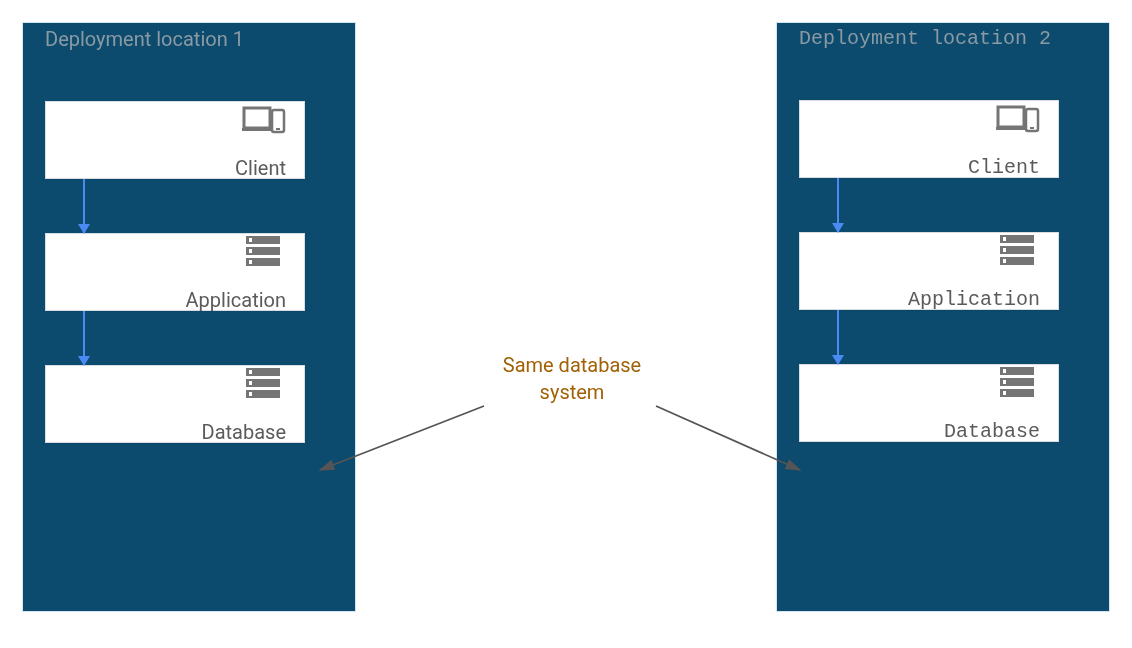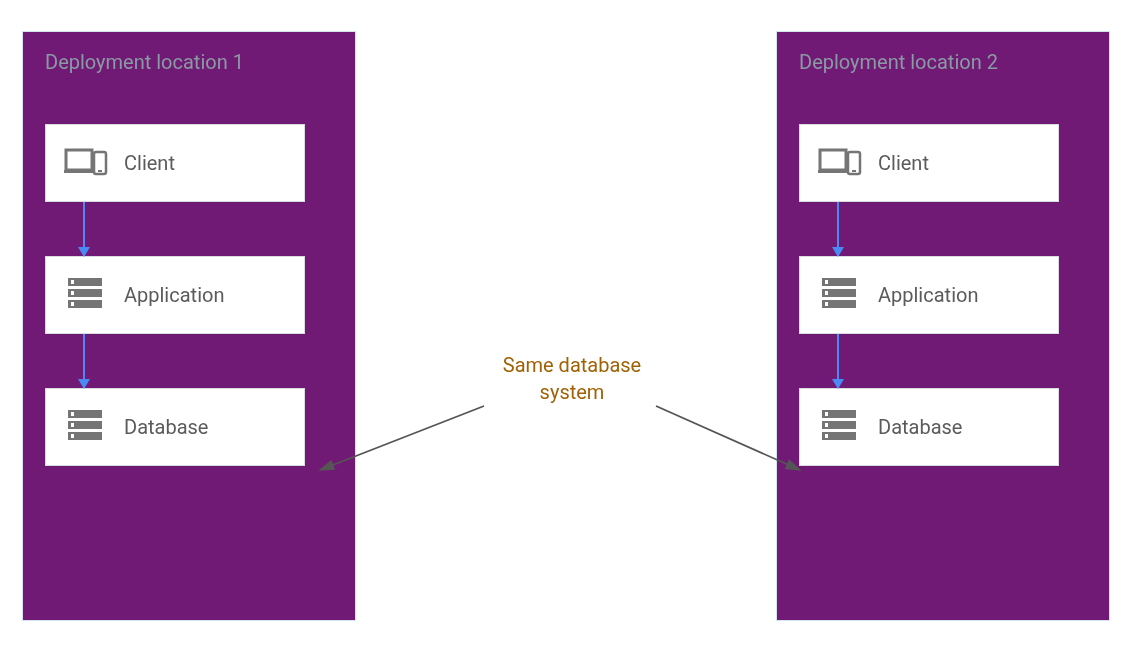--- a/index.html
+++ b/index.html
@@ -5,41 +5,41 @@
     * { box-sizing: border-box; margin: 0; padding: 0; }
     body {
       font-family: -apple-system, BlinkMacSystemFont, "Segoe UI", Roboto, Helvetica, Arial, sans-serif;
       width: 1132px;
       height: 648px;
       position: relative;
       background: #fff;
     }
     .zone {
       position: absolute;
-      background: #701a75;
+      background: #0c4a6e;
       border: 1px solid #d3e6f0;
-      padding: 18px 22px;
-      margin-top: 9px;
+      padding: 4px 22px;
     }
     .zone-title {
       color: #8a9aa3;
       font-size: 20px;
       font-weight: 400;
       margin-bottom: 50px;
     }
     .box {
       background: #fff;
       border: 1px solid #d9dde0;
       width: 260px;
       height: 78px;
       display: flex;
-      align-items: center;
+      align-items: flex-end;
       padding: 0 18px;
       gap: 16px;
       box-shadow: 0 1px 1px rgba(0,0,0,0.03);
+      flex-direction: column;
     }
     .box-label {
       font-size: 20px;
       color: #5b5b5b;
       font-weight: 400;
     }
     .icon-svg {
       width: 44px;
       height: 34px;
       flex-shrink: 0;
@@ -119,21 +119,21 @@
         <rect x="4" y="24" width="34" height="8" fill="#757575"></rect>
         <rect x="7" y="4" width="3" height="4" fill="#fff"></rect>
         <rect x="7" y="15" width="3" height="4" fill="#fff"></rect>
         <rect x="7" y="26" width="3" height="4" fill="#fff"></rect>
       </svg>
     </span>
     <span class="box-label">Database</span>
   </div>
 </div>
 
-<div class="zone" style="left:776px; top:22px; width:334px; height:590px;">
+<div class="zone" style="left:776px; top:22px; width:334px; height:590px;font-family:Liberation Mono, monospace;">
   <div class="zone-title">Deployment location 2</div>
 
   <div class="box">
     <span>
       <svg class="icon-svg" viewBox="0 0 44 34">
         <rect x="2" y="6" width="26" height="20" fill="none" stroke="#757575" stroke-width="3"></rect>
         <rect x="0" y="26" width="30" height="3" fill="#757575"></rect>
         <rect x="30" y="8" width="12" height="22" rx="2" fill="none" stroke="#757575" stroke-width="2.5"></rect>
         <rect x="34" y="26" width="4" height="2" fill="#757575"></rect>
       </svg>

